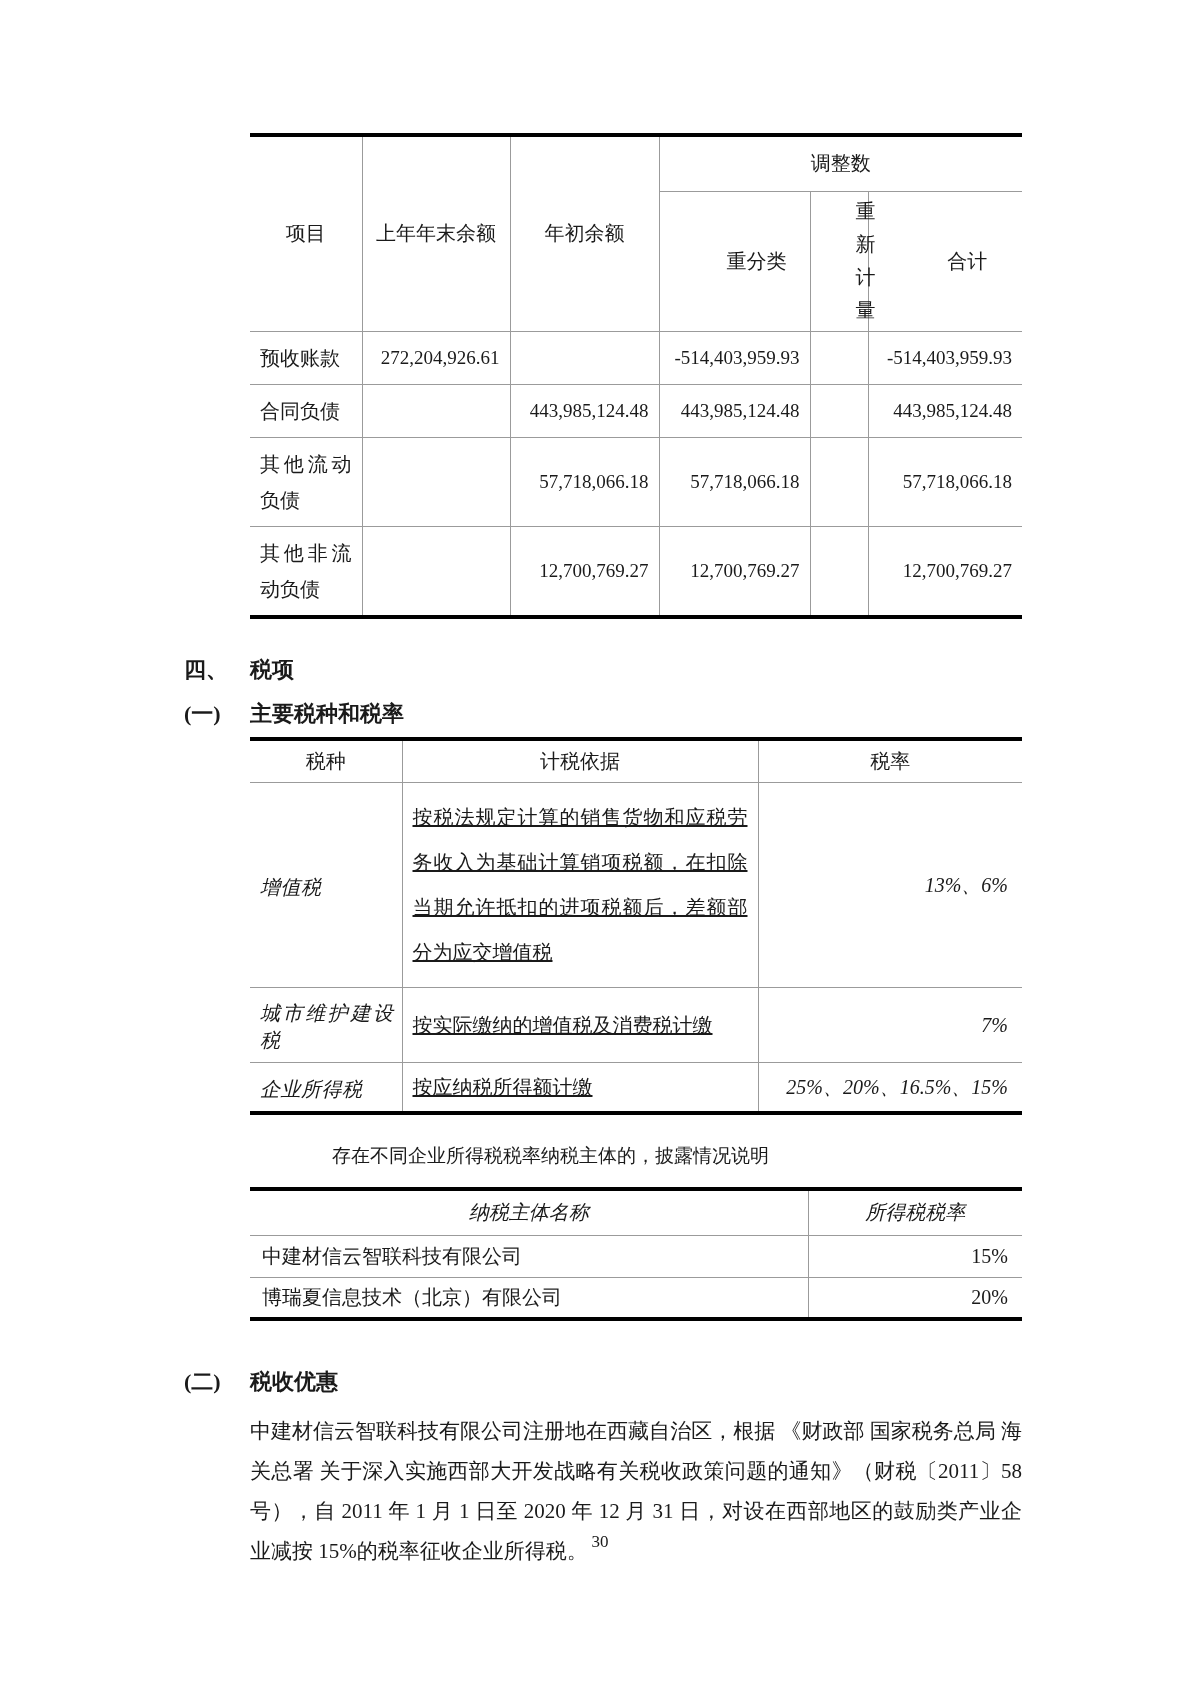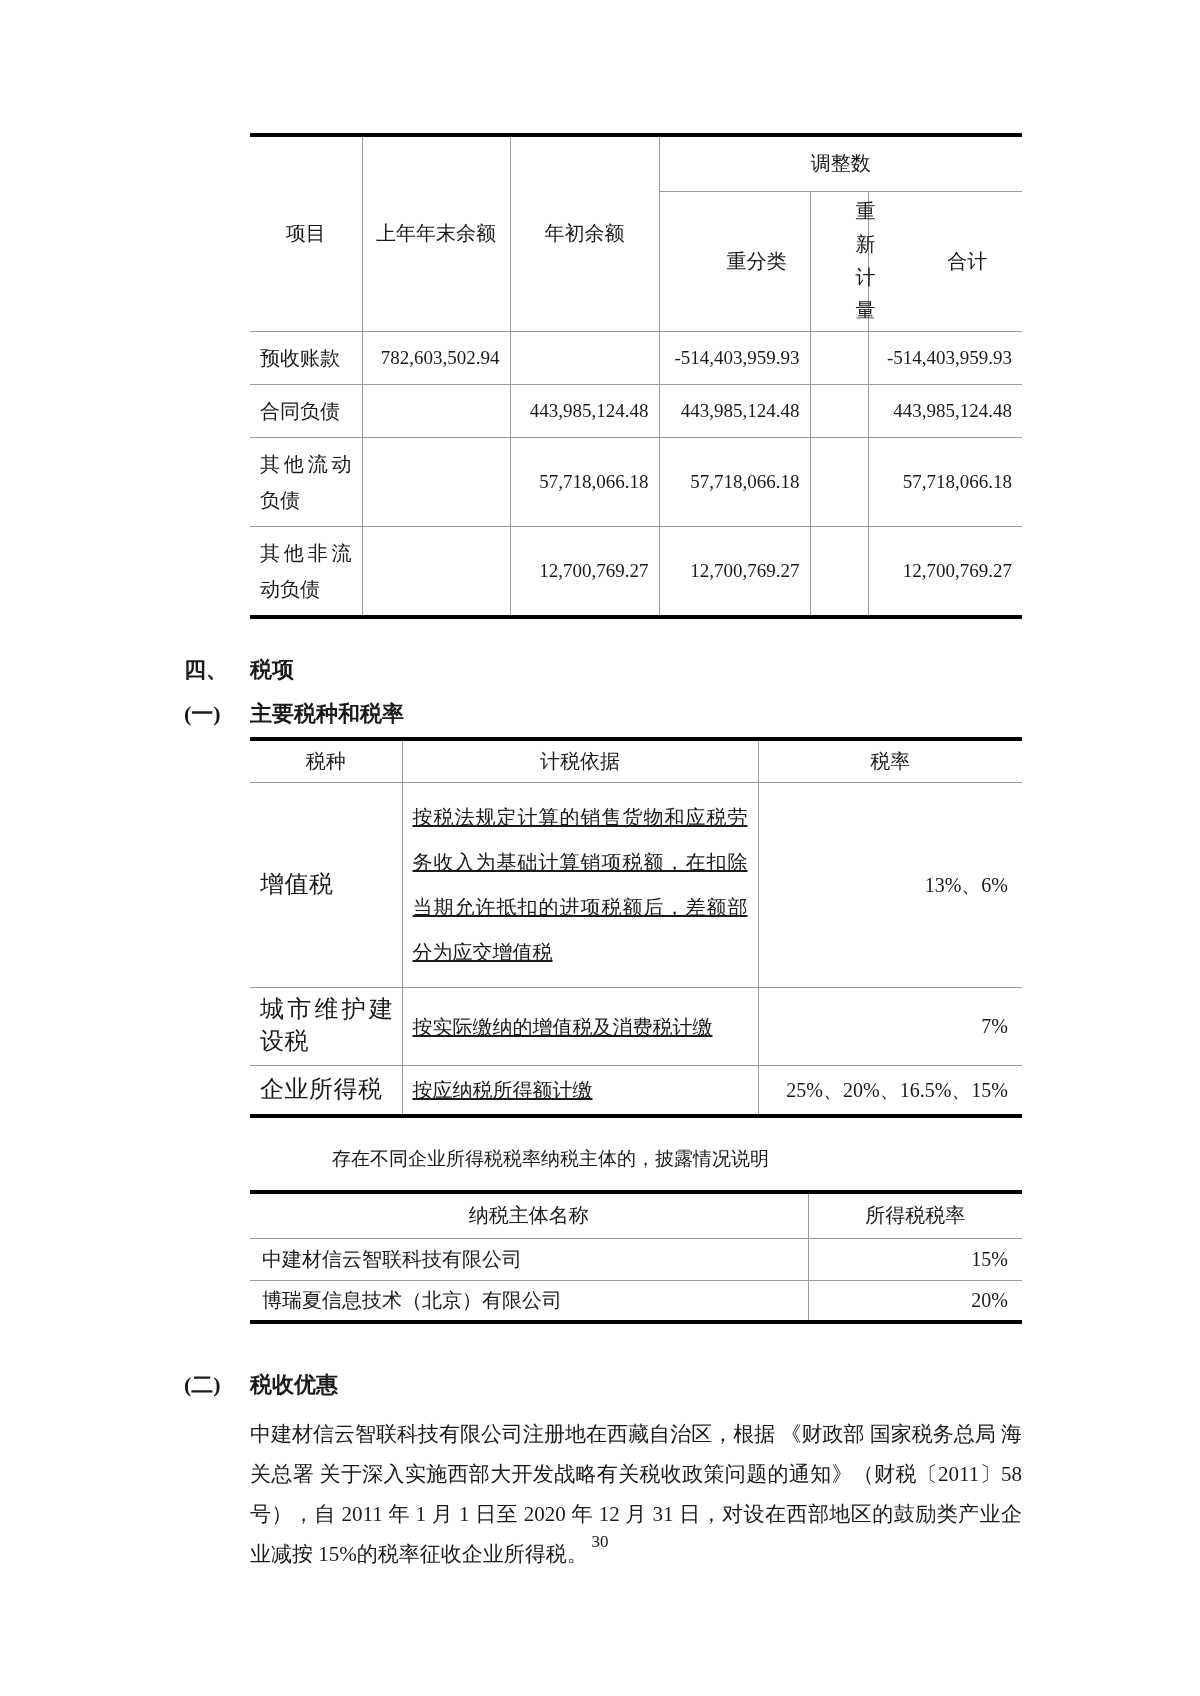--- a/index.html
+++ b/index.html
@@ -26,28 +26,28 @@
   .t1 tbody tr td { border-top:1px solid #9b9b9b; }
   .t1 td.lbl { text-align:justify; padding:8px 10px; line-height:36px; }
   .t1 td.num { text-align:right; padding:6px 10px; font-size:19px; }
   .t1 tr.tall td { height:84px; }
   .vtext { display:inline-block; width:22px; line-height:33px; word-break:break-all; white-space:normal; text-align:center; }
 
   
   .t2 thead th { height:44px; border-bottom:1px solid #9b9b9b; }
   .t2 tbody td { border-top:none; }
   .t2 tbody tr + tr td { border-top:1px solid #9b9b9b; }
-  .t2 td.type { text-align:justify; padding:5px 8px 8px 10px; font-size:24px; letter-spacing:0.5px; }
+  .t2 td.type { text-align:justify; padding:12px 8px 8px 10px; font-size:20px; letter-spacing:0.5px;font-style:italic; }
   .t2 td.basis { text-align:justify; padding:12px 10px; line-height:45px;text-decoration:underline; }
-  .t2 td.rate { text-align:right; padding:8px 14px; }
+  .t2 td.rate { text-align:right; padding:8px 14px;font-style:italic; }
   .t2 tr.r2 td { height:46px; }
   .t2 tr.r3 td { height:50px; }
 
   
-  .t3 thead th { height:46px; border-bottom:1px solid #9b9b9b; }
+  .t3 thead th { height:46px; border-bottom:1px solid #9b9b9b;font-style:italic; }
   .t3 tbody td { height:42px; }
   .t3 tbody tr + tr td { border-top:1px solid #9b9b9b; }
   .t3 td.name { text-align:left; padding:6px 12px; }
   .t3 td.rate { text-align:right; padding:0 14px; }
 
   
   .section-h { display:flex; align-items:baseline; font-weight:bold; font-size:22px; }
   .section-h .idx { width:66px; flex:0 0 66px; }
   .h-main { margin-top:36px; }
   .h-sub1 { margin-top:14px; }
@@ -82,21 +82,21 @@
         </tr>
         <tr>
           <th class="vline hdr2">重分类</th>
           <th class="vline hdr2"><span class="vtext">重新计量</span></th>
           <th class="vline hdr2">合计</th>
         </tr>
       </thead>
       <tbody>
         <tr>
           <td class="lbl">预收账款</td>
-          <td class="num vline">782,603,502.94</td>
+          <td class="num vline">272,204,926.61</td>
           <td class="num vline"></td>
           <td class="num vline">-514,403,959.93</td>
           <td class="num vline"></td>
           <td class="num vline">-514,403,959.93</td>
         </tr>
         <tr>
           <td class="lbl">合同负债</td>
           <td class="num vline"></td>
           <td class="num vline">443,985,124.48</td>
           <td class="num vline">443,985,124.48</td>

